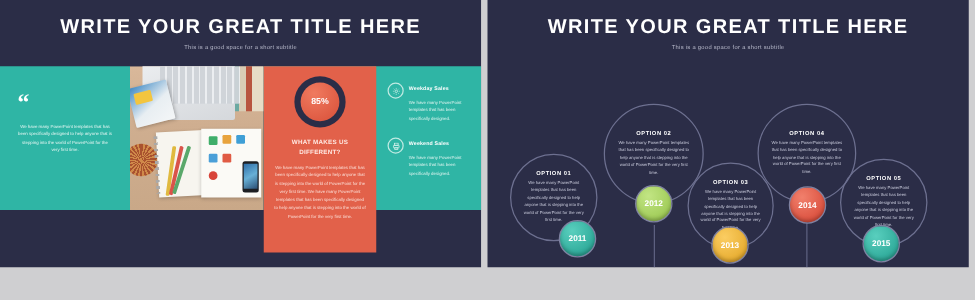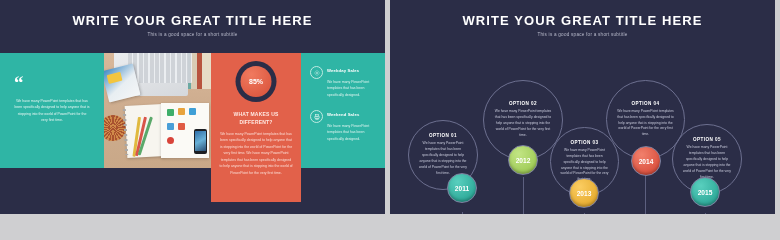--- a/index.html
+++ b/index.html
@@ -23,21 +23,21 @@
     background:#cfcfd1;
   }
   .bottombar{
     position:absolute;left:0;top:214px;width:780px;height:8px;
     background:#cfcfd1;
   }
 
   
   .slide-title{
     text-align:center;color:#ffffff;
-    font-size:13px;font-weight:bold;letter-spacing:1.1px;
+    font-size:16px;font-weight:bold;letter-spacing:1.1px;
     margin-top:13px;
   }
   .slide-sub{
     text-align:center;color:#b8bacb;
     font-size:4.6px;letter-spacing:.25px;margin-top:4px;
   }
 
   
   .band{
     position:absolute;top:53px;height:115px;

